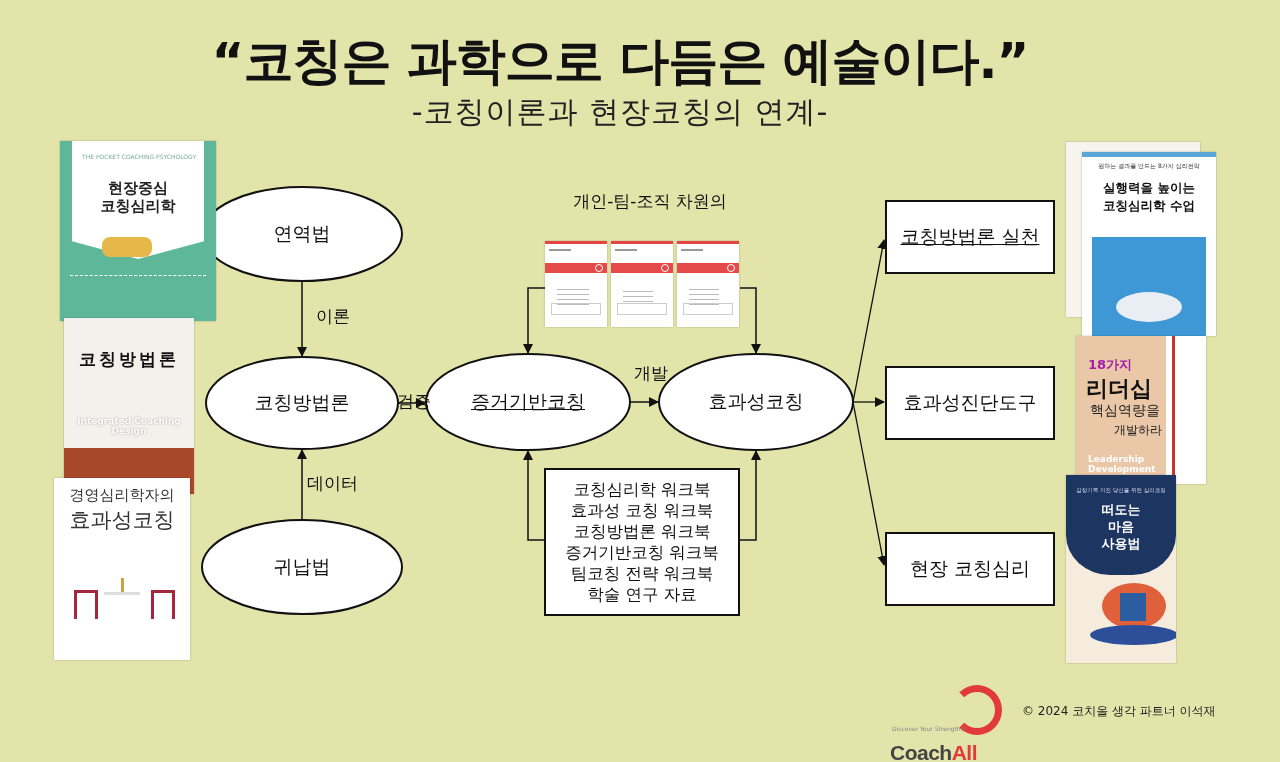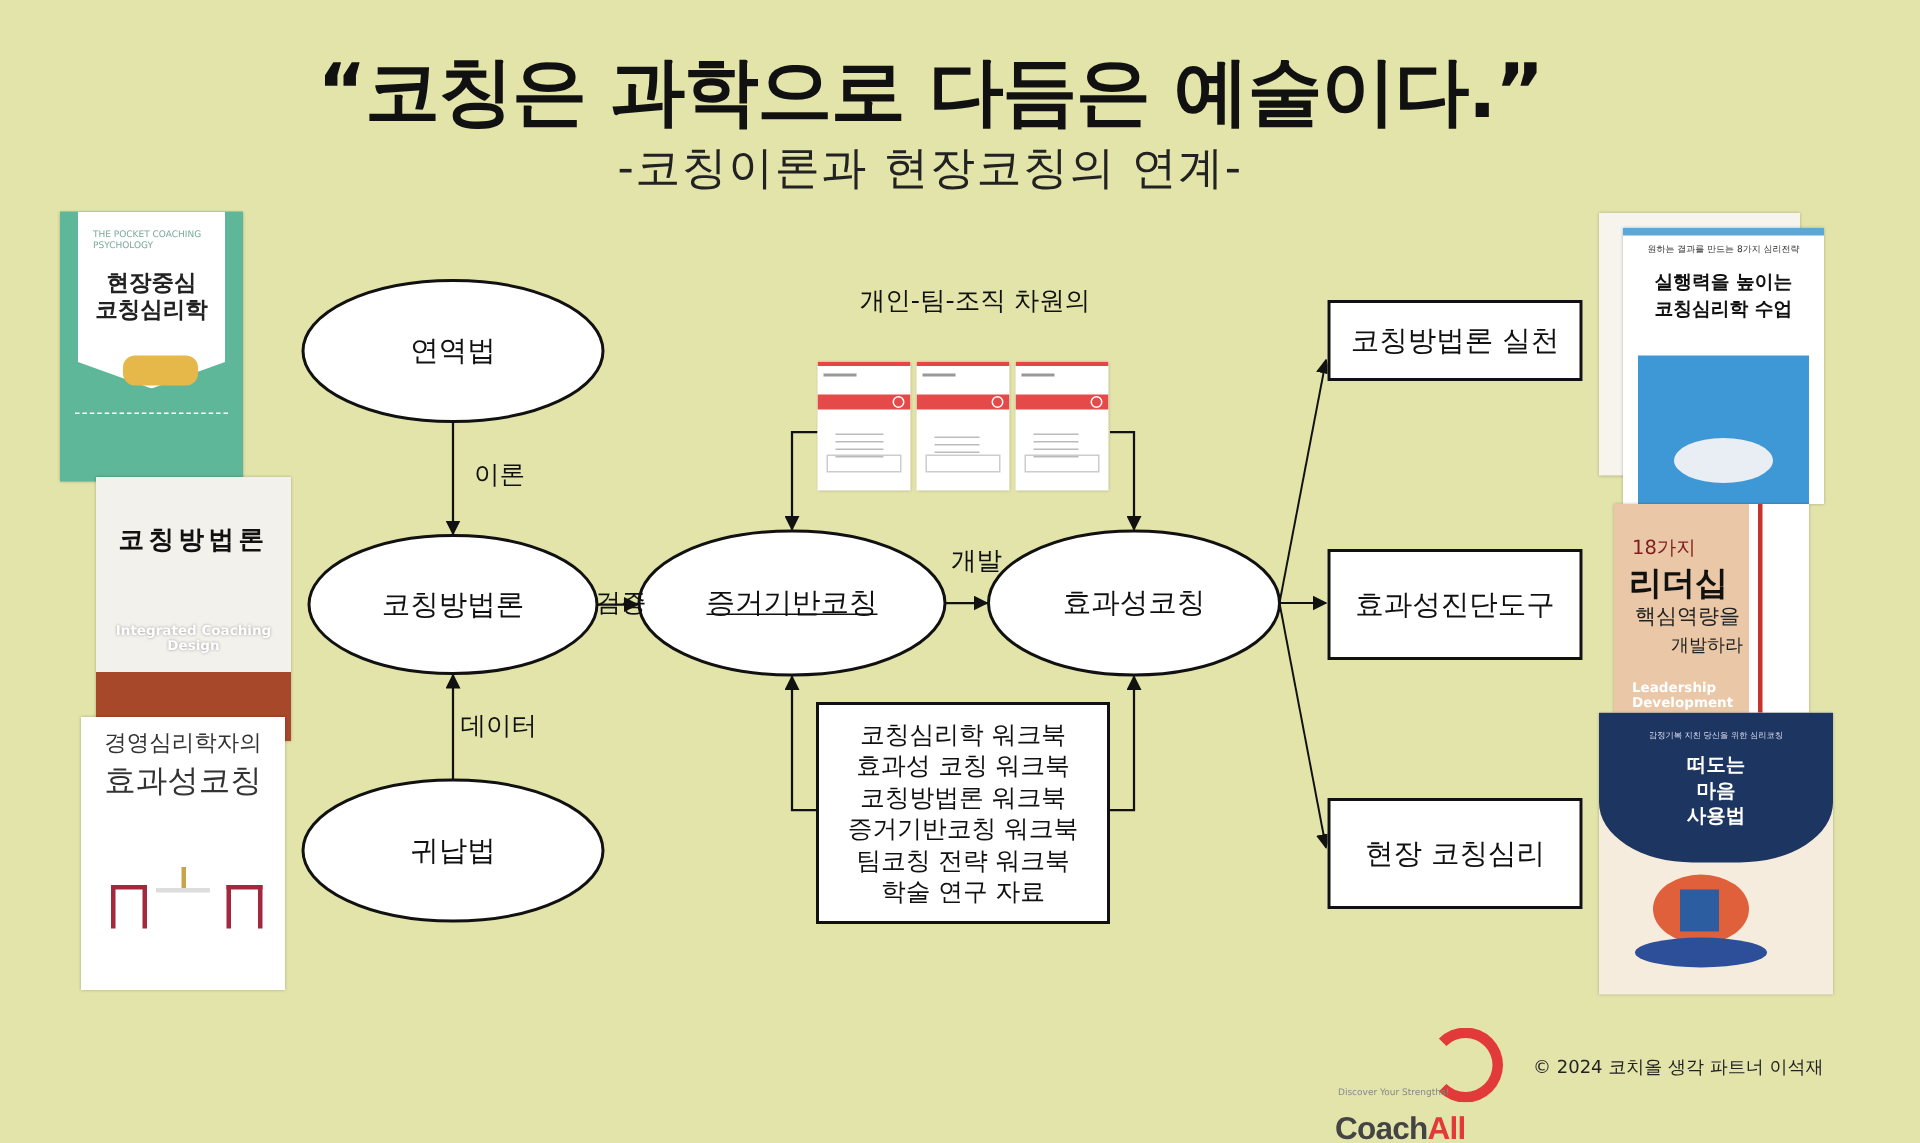--- a/index.html
+++ b/index.html
@@ -147,25 +147,25 @@
 
 <div class="resources">
   <div>코칭심리학 워크북</div>
   <div>효과성 코칭 워크북</div>
   <div>코칭방법론 워크북</div>
   <div>증거기반코칭 워크북</div>
   <div>팀코칭 전략 워크북</div>
   <div>학술 연구 자료</div>
 </div>
 
-<div class="box" style="left:885px;top:200px;width:170px;height:54px;">코칭방법론 실천</div>
+<div class="box" style="left:885px;top:200px;width:170px;height:74px;text-decoration:underline;">코칭방법론 실천</div>
 <div class="box" style="left:885px;top:366px;width:170px;height:74px;">효과성진단도구</div>
 <div class="box" style="left:885px;top:532px;width:170px;height:74px;">현장 코칭심리</div>
 
-<div class="book" style="left:40px;top:141px;width:122px;height:180px;background:#5fb79a;">
+<div class="book" style="left:60px;top:141px;width:146px;height:180px;background:#5fb79a;padding-left:10px;">
   <div style="position:absolute;left:12px;right:12px;top:0;height:118px;background:#fff;clip-path:polygon(0 0,100% 0,100% 85%,50% 100%,0 85%);"></div>
   <div style="position:absolute;left:22px;top:12px;font-size:6px;color:#7a9;">THE POCKET COACHING PSYCHOLOGY</div>
   <div class="t" style="top:38px;font-size:15px;color:#222;">현장중심</div>
   <div class="t" style="top:56px;font-size:15px;color:#222;">코칭심리학</div>
   <div style="position:absolute;left:42px;top:96px;width:50px;height:20px;background:#e6b84a;border-radius:8px;"></div>
   <div style="position:absolute;left:10px;right:10px;top:134px;height:28px;border-top:1px dashed #fff;"></div>
 </div>
 <div class="book" style="left:64px;top:318px;width:130px;height:176px;background:#f3f1ec;">
   <div class="t" style="top:30px;font-size:17px;color:#111;letter-spacing:3px;">코칭방법론</div>
   <div class="t" style="top:98px;font-size:9px;color:#fff;text-shadow:0 0 2px #999;font-weight:bold;">Integrated Coaching Design</div>
@@ -185,27 +185,27 @@
   <div style="position:absolute;left:0;right:0;top:0;height:5px;background:#5ba7d6;"></div>
   <div class="t" style="top:10px;font-size:6px;color:#333;font-weight:normal;">원하는 결과를 만드는 8가지 심리전략</div>
   <div class="t" style="top:28px;font-size:12.5px;color:#111;">실행력을 높이는</div>
   <div class="t" style="top:46px;font-size:12.5px;color:#111;">코칭심리학 수업</div>
   <div style="position:absolute;left:10px;right:10px;top:85px;bottom:0;background:#3f98d6;"></div>
   <div style="position:absolute;left:34px;top:140px;width:66px;height:30px;border-radius:50%;background:#e8eef3;"></div>
 </div>
 <div class="book" style="left:1076px;top:336px;width:130px;height:148px;background:#e9c7a7;">
   <div style="position:absolute;right:0;top:0;width:40px;height:148px;background:#fff;"></div>
   <div style="position:absolute;left:96px;top:0;width:3px;height:148px;background:#c7342f;"></div>
-  <div style="position:absolute;left:12px;top:20px;font-size:13px;font-weight:normal;color:#7f1d1d;">18가지</div>
+  <div style="position:absolute;left:12px;top:20px;font-size:13px;font-weight:bold;color:#a21caf;">18가지</div>
   <div style="position:absolute;left:10px;top:38px;font-size:22px;font-weight:bold;color:#111;">리더십</div>
   <div style="position:absolute;left:14px;top:66px;font-size:14px;color:#222;">핵심역량을</div>
   <div style="position:absolute;left:38px;top:86px;font-size:12px;color:#222;">개발하라</div>
   <div style="position:absolute;left:12px;top:118px;font-size:9px;color:#fff;font-weight:bold;">Leadership Development</div>
 </div>
-<div class="book" style="left:1066px;top:475px;width:156px;height:188px;background:#f6ecdd;">
+<div class="book" style="left:1066px;top:475px;width:110px;height:188px;background:#f6ecdd;">
   <div style="position:absolute;left:0;right:0;top:0;height:100px;background:#1d3561;border-radius:0 0 40% 40%;"></div>
   <div class="t" style="top:12px;font-size:5.5px;color:#dde;font-weight:normal;">감정기복 지친 당신을 위한 심리코칭</div>
   <div class="t" style="top:26px;font-size:13px;color:#fff;">떠도는</div>
   <div class="t" style="top:43px;font-size:13px;color:#fff;">마음</div>
   <div class="t" style="top:60px;font-size:13px;color:#fff;">사용법</div>
   <div style="position:absolute;left:36px;top:108px;width:64px;height:46px;border-radius:50%;background:#e0603c;"></div>
   <div style="position:absolute;left:54px;top:118px;width:26px;height:28px;background:#2c5da0;"></div>
   <div style="position:absolute;left:24px;top:150px;width:88px;height:20px;border-radius:50%;background:#2d4f9a;"></div>
 </div>
 

